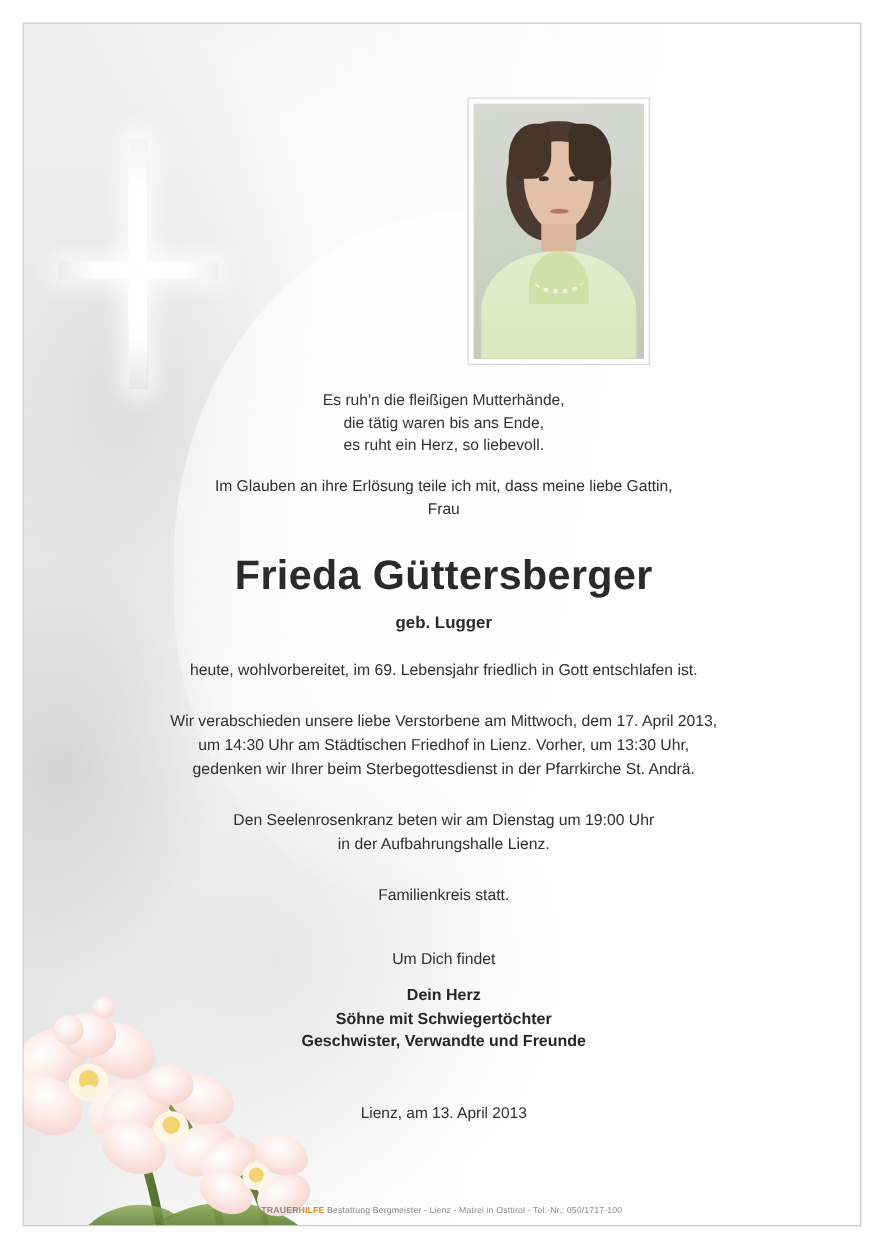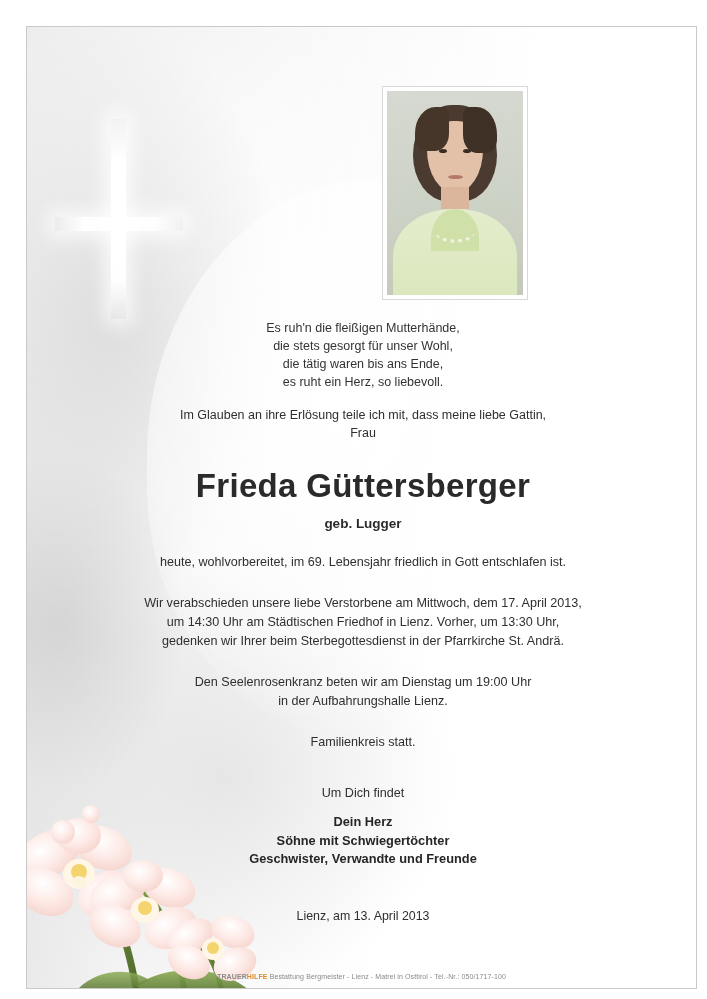--- a/index.html
+++ b/index.html
@@ -14,21 +14,21 @@
     color: #2b2b2b;
     overflow: hidden;
   }
 
   .page {
     position: relative;
     width: 707px;
     height: 999px;
     background: #ffffff;
     box-sizing: border-box;
-    padding: 26px;
+    padding: 18px;
   }
 
   .card {
     position: relative;
     width: 671px;
     height: 963px;
     box-sizing: border-box;
     border: 1px solid #c9c9c9;
     overflow: hidden;
     background:
@@ -325,21 +325,20 @@
           <div class="neck"></div>
           <div class="collar"></div>
           <div class="necklace"></div>
         </div>
       </div>
 
       <div class="text-col">
 
         <div class="verse">
           <div>Es ruh'n die fleißigen Mutterhände,</div>
-          <div>die stets gesorgt für unser Wohl,</div>
           <div>die tätig waren bis ans Ende,</div>
           <div>es ruht ein Herz, so liebevoll.</div>
         </div>
 
         <div class="intro">
           <div>Im Glauben an ihre Erlösung teile ich mit, dass meine liebe Gattin,</div>
           <div>Frau</div>
         </div>
 
         <div class="name">Frieda Güttersberger</div>

